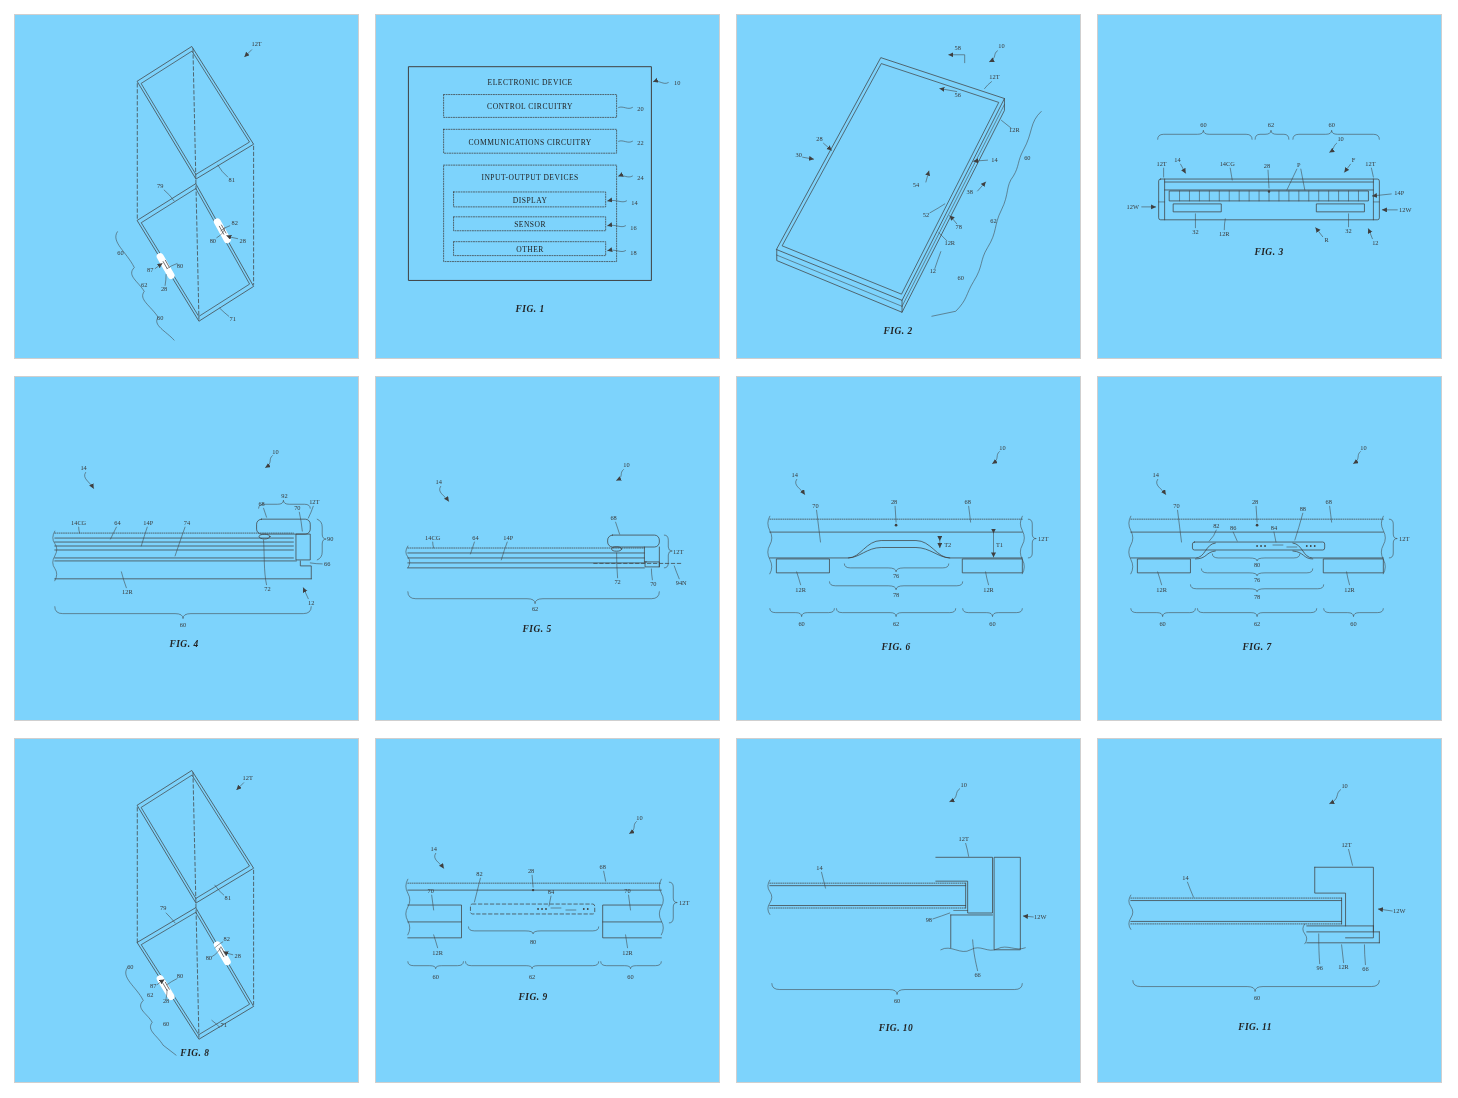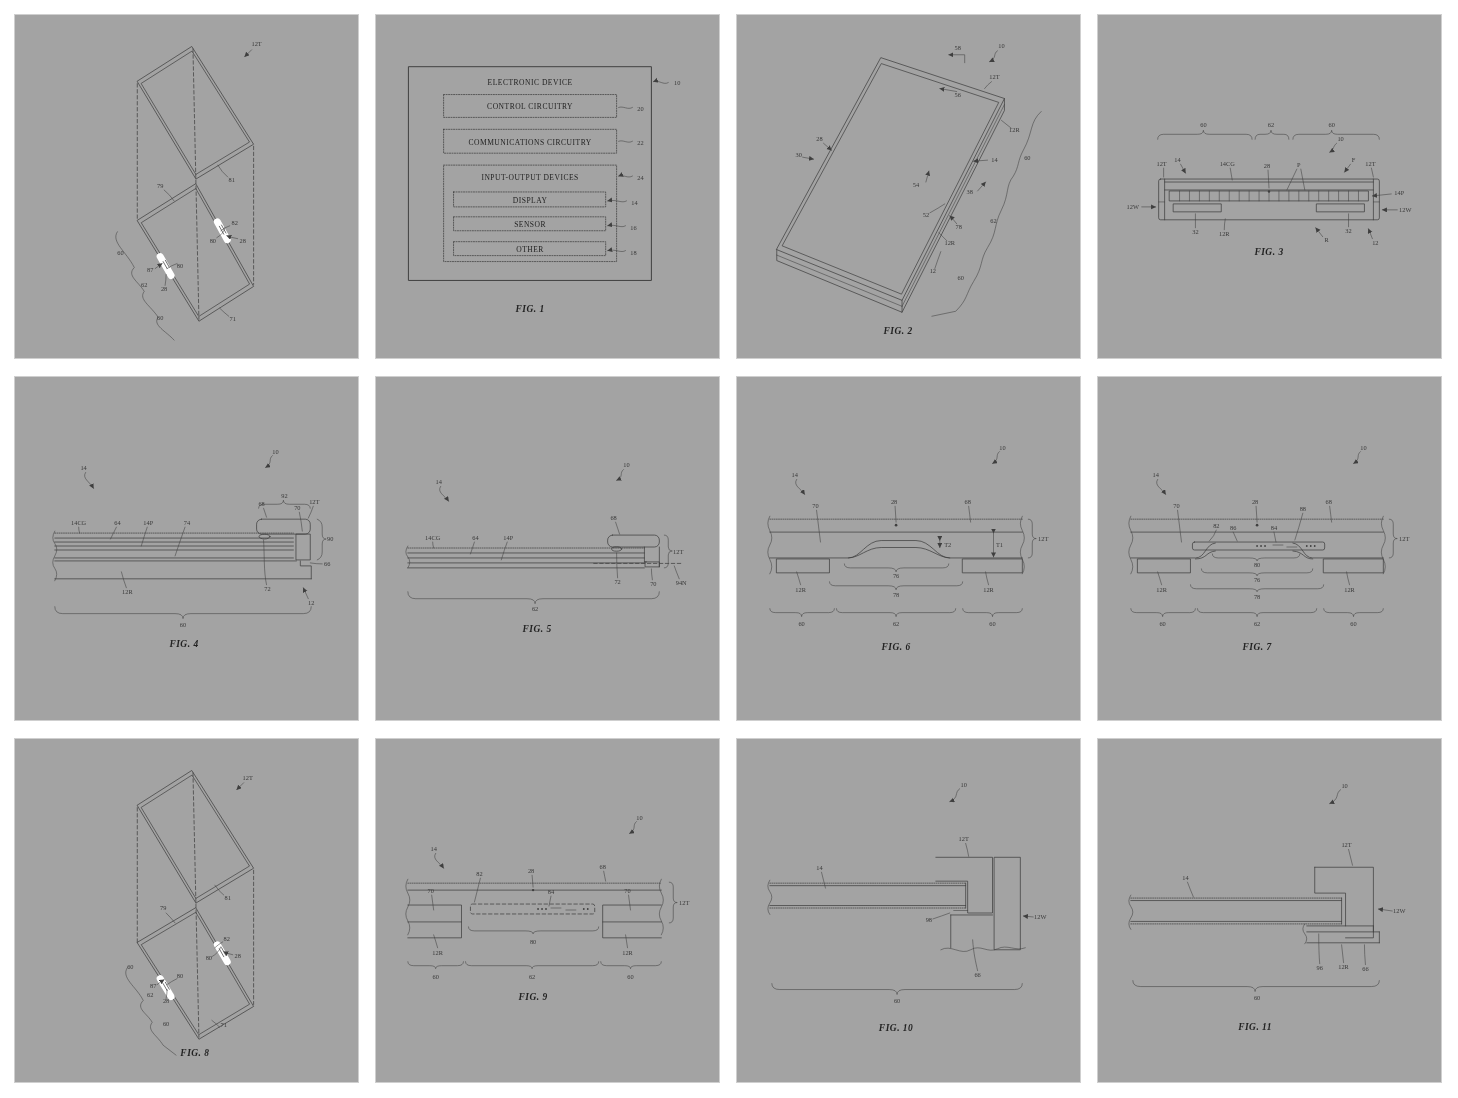--- a/index.html
+++ b/index.html
@@ -1,18 +1,18 @@
 <!DOCTYPE html>
 <html><head>
 <meta charset="utf-8">
 <style>
   html,body{margin:0;padding:0;background:#ffffff;}
   body{width:1458px;height:1098px;font-family:"Liberation Serif",serif;}
   .grid{display:grid;grid-template-columns:repeat(4,345px);grid-template-rows:repeat(3,345px);gap:17px 16px;padding:14px;box-sizing:border-box;}
-  .panel{border:1.5px solid #cfcfcf;background:#a3a3a3;margin:0;box-sizing:border-box;overflow:hidden;}
+  .panel{border:1.5px solid #cfcfcf;background:#7dd3fc;margin:0;box-sizing:border-box;overflow:hidden;}
   .panel svg{display:block;width:100%;height:100%;}
   .ln{fill:none;stroke:#3f3f3f;stroke-width:.75;stroke-linecap:round;stroke-linejoin:round;}
   .thin{stroke-width:.55;}
   .stip{stroke-dasharray:.9 1.3;}
   .dash{stroke-dasharray:3.5 2.5;}
   .dotb{stroke-dasharray:1.1 1.4;}
   .wh{fill:none;stroke:#ffffff;stroke-width:7;}
   .dotf{fill:#3f3f3f;stroke:none;}
   text{text-anchor:middle;}
   .lbl{font:6.4px "Liberation Serif",serif;fill:#3a3a3a;}

